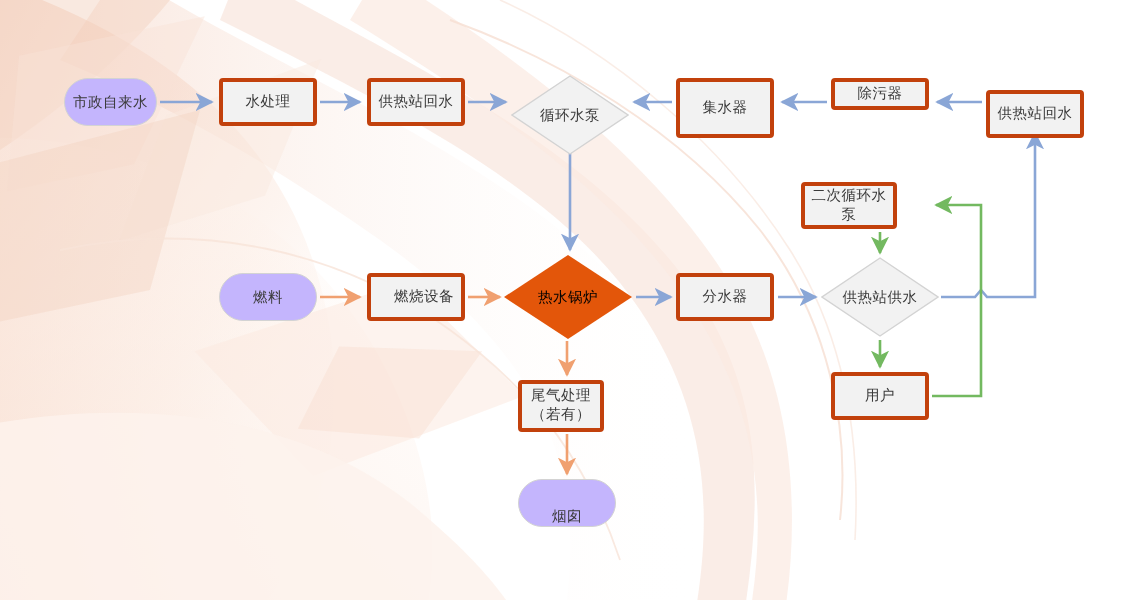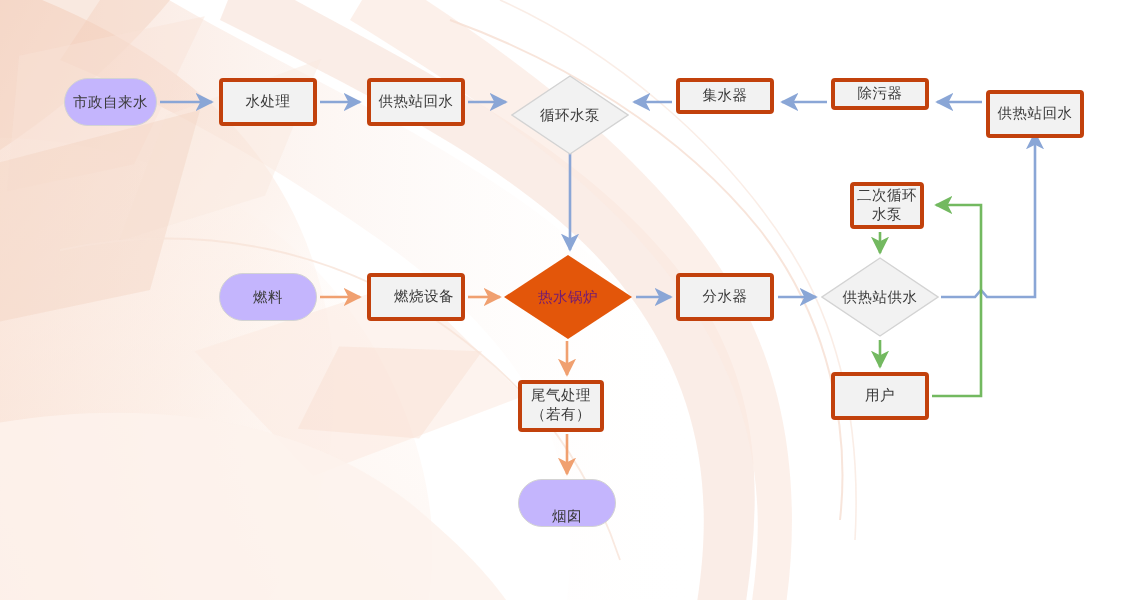--- a/index.html
+++ b/index.html
@@ -60,21 +60,21 @@
     left: 0; top: 0;
     width: 100%;
     height: 100%;
   }
   .node.diamond-wrap .dlabel {
     position: relative;
     z-index: 2;
     white-space: nowrap;
   }
   .node.diamond-accent .dlabel {
-    color: #701a75;
+    color: #000000;
   }
   .nlabel {
     white-space: pre-line;
   }
 </style>
 </head>
 <body>
 
 <div id="canvas">
 
@@ -171,21 +171,21 @@
     <span class="nlabel">供热站回水</span>
   </div>
 
   <div class="node diamond-wrap" style="left:511px; top:75px; width:118px; height:80px;">
     <svg class="diamond-shape" viewBox="0 0 118 80" preserveAspectRatio="none">
       <polygon points="59,1 117,40 59,79 1,40" fill="#f2f2f2" stroke="#d3d3d3" stroke-width="1.4"></polygon>
     </svg>
     <span class="dlabel">循环水泵</span>
   </div>
 
-  <div class="node rect" style="left:676px; top:78px; width:98px; height:36px;">
+  <div class="node rect" style="left:676px; top:78px; width:98px; height:60px;">
     <span class="nlabel">集水器</span>
   </div>
 
   <div class="node rect" style="left:831px; top:78px; width:98px; height:32px;">
     <span class="nlabel">除污器</span>
   </div>
 
   <div class="node rect" style="left:986px; top:78px; width:98px; height:48px;margin-top:12px;">
     <span class="nlabel">供热站回水</span>
   </div>
@@ -209,21 +209,21 @@
     <span class="nlabel">分水器</span>
   </div>
 
   <div class="node diamond-wrap" style="left:821px; top:257px; width:118px; height:80px;">
     <svg class="diamond-shape" viewBox="0 0 118 80" preserveAspectRatio="none">
       <polygon points="59,1 117,40 59,79 1,40" fill="#f2f2f2" stroke="#d3d3d3" stroke-width="1.4"></polygon>
     </svg>
     <span class="dlabel">供热站供水</span>
   </div>
 
-  <div class="node rect" style="left:850px; top:182px; width:74px; height:47px;">
+  <div class="node rect" style="left:801px; top:182px; width:96px; height:47px;">
     <span class="nlabel">二次循环水泵</span>
   </div>
 
   <div class="node rect" style="left:831px; top:372px; width:98px; height:48px;">
     <span class="nlabel">用户</span>
   </div>
 
   <div class="node rect" style="left:518px; top:380px; width:86px; height:52px;">
     <span class="nlabel">尾气处理
 （若有）</span>

